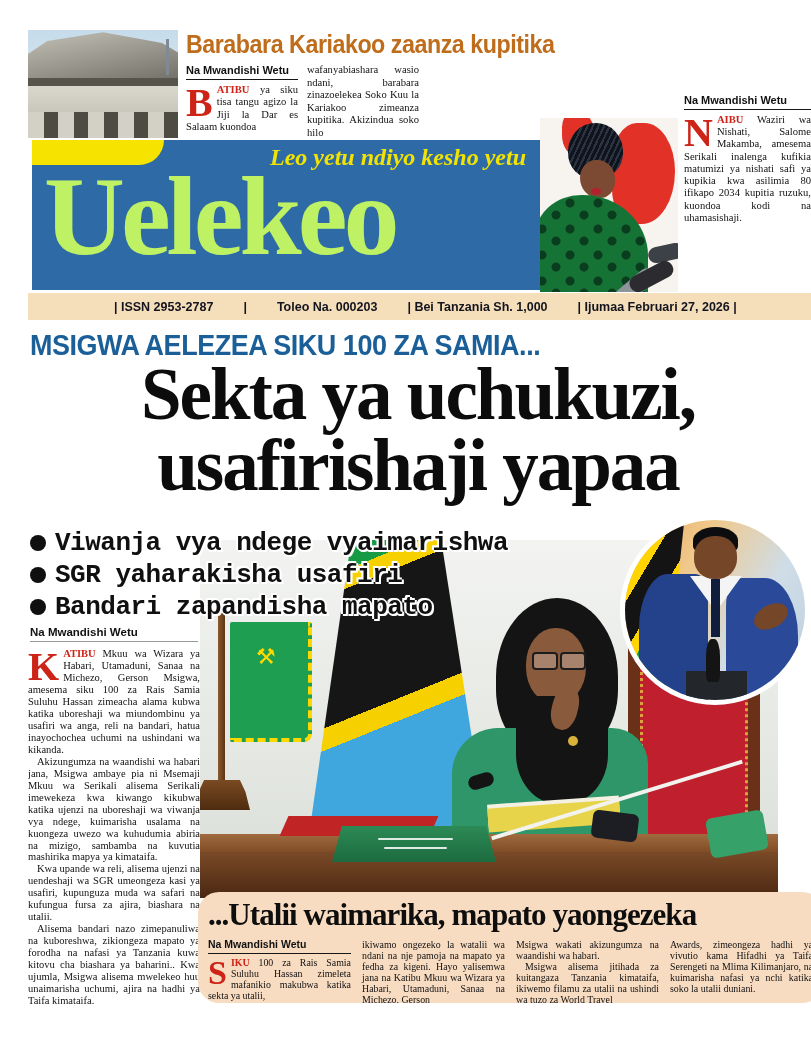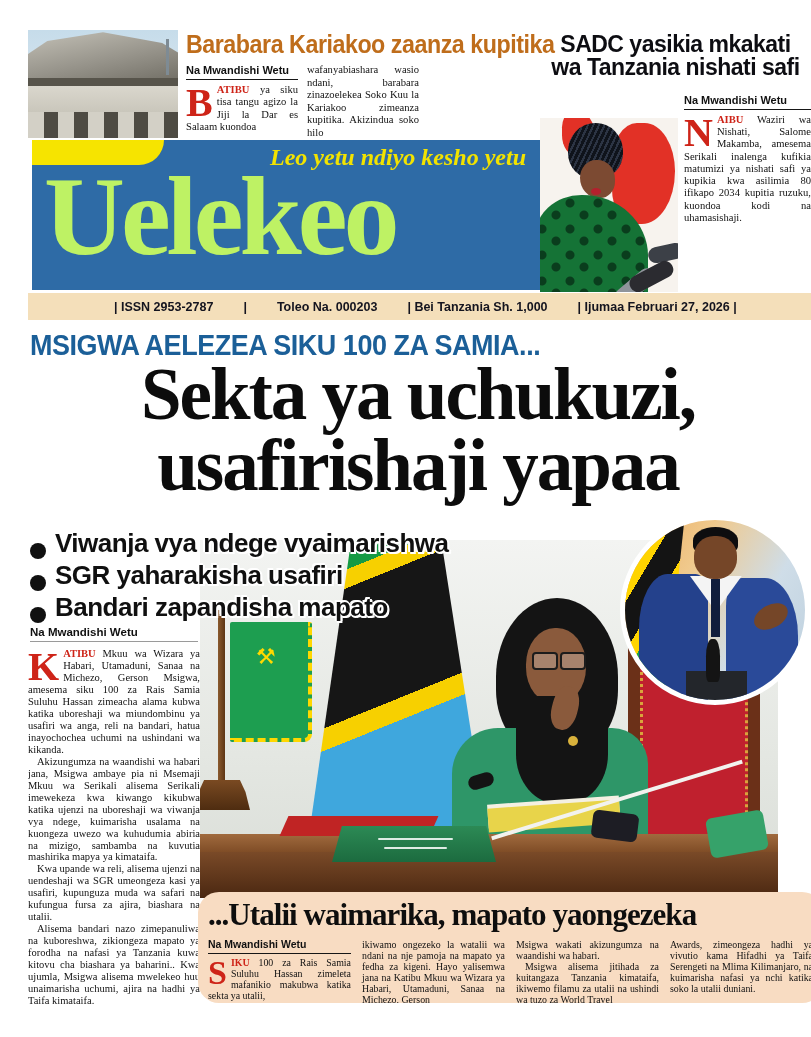--- a/index.html
+++ b/index.html
@@ -65,21 +65,21 @@
   .ibar{left:28px;top:293px;width:783px;height:27px;background:#f4dfba;display:flex;align-items:center;
         font-family:"Liberation Sans",sans-serif;font-weight:bold;font-size:12.5px;color:#14141f;
         gap:30px;padding-left:86px;box-sizing:border-box;}
 
   
   .kicker{left:30px;top:329px;font-family:"Liberation Sans",sans-serif;font-weight:bold;font-size:29px;
           letter-spacing:-.5px;color:#1b5f98;transform:scaleX(.93);transform-origin:left top;white-space:nowrap;}
   .bigh{left:28px;top:360px;width:780px;text-align:center;font-weight:bold;font-size:73px;line-height:.97;
         letter-spacing:-2px;color:#0c0c0c;}
   .bullets{left:30px;top:527px;z-index:6;}
-  .bul{display:flex;align-items:flex-end;height:32px;font-family:Liberation Sans, sans-serif;font-weight:bold;
+  .bul{display:flex;align-items:center;height:32px;font-family:Liberation Mono, monospace;font-weight:bold;
        font-size:26px;letter-spacing:-.5px;color:#101010;white-space:nowrap;
        text-shadow:2px 0 0 #fff,-2px 0 0 #fff,0 2px 0 #fff,0 -2px 0 #fff,2px 2px 0 #fff,-2px -2px 0 #fff;}
   .dot{width:16px;height:16px;border-radius:50%;background:#101010;margin-right:9px;flex:0 0 auto;}
   .mainby{left:30px;top:626px;width:168px;z-index:6;font-family:"Liberation Sans",sans-serif;font-weight:bold;
           font-size:11.5px;border-bottom:1px solid #9a9a9a;padding-bottom:3px;}
   .leftcol{left:28px;top:648px;width:172px;height:386px;overflow:hidden;font-size:10.5px;line-height:1.14;}
 
   
   .photo{left:200px;top:540px;width:578px;height:358px;overflow:hidden;z-index:1;
          background:linear-gradient(180deg,#f3f4f2 0%,#e4e7e2 60%,#d9ddd7 100%);}
@@ -161,26 +161,20 @@
       <div class="kk-col jt">
         <div class="byline">Na Mwandishi Wetu</div>
         <p><span class="dropcap">B</span><span class="leadword">ATIBU</span><span> ya siku tisa tangu agizo la Jiji la Dar es Salaam kuondoa</span></p>
       </div>
       <div class="kk-col jt">
         <p>wafanyabiashara wasio ndani, barabara zinazoelekea Soko Kuu la Kariakoo zimeanza kupitika. Akizindua soko hilo</p>
       </div>
     </div>
   </div>
 
-  <div class="abs sd">
-    <div class="sd-head">
-      <div>SADC yasikia mkakati</div>
-      <div>wa Tanzania nishati safi</div>
-    </div>
-  </div>
   <div class="abs art-sadc">
     <div class="s-blob1"></div>
     <div class="s-blob2"></div>
     <div class="s-hair"></div>
     <div class="s-face"></div>
     <div class="s-lip"></div>
     <div class="s-dress"></div>
     <div class="s-mic3"></div>
     <div class="s-mic2"></div>
     <div class="s-mic1"></div>

